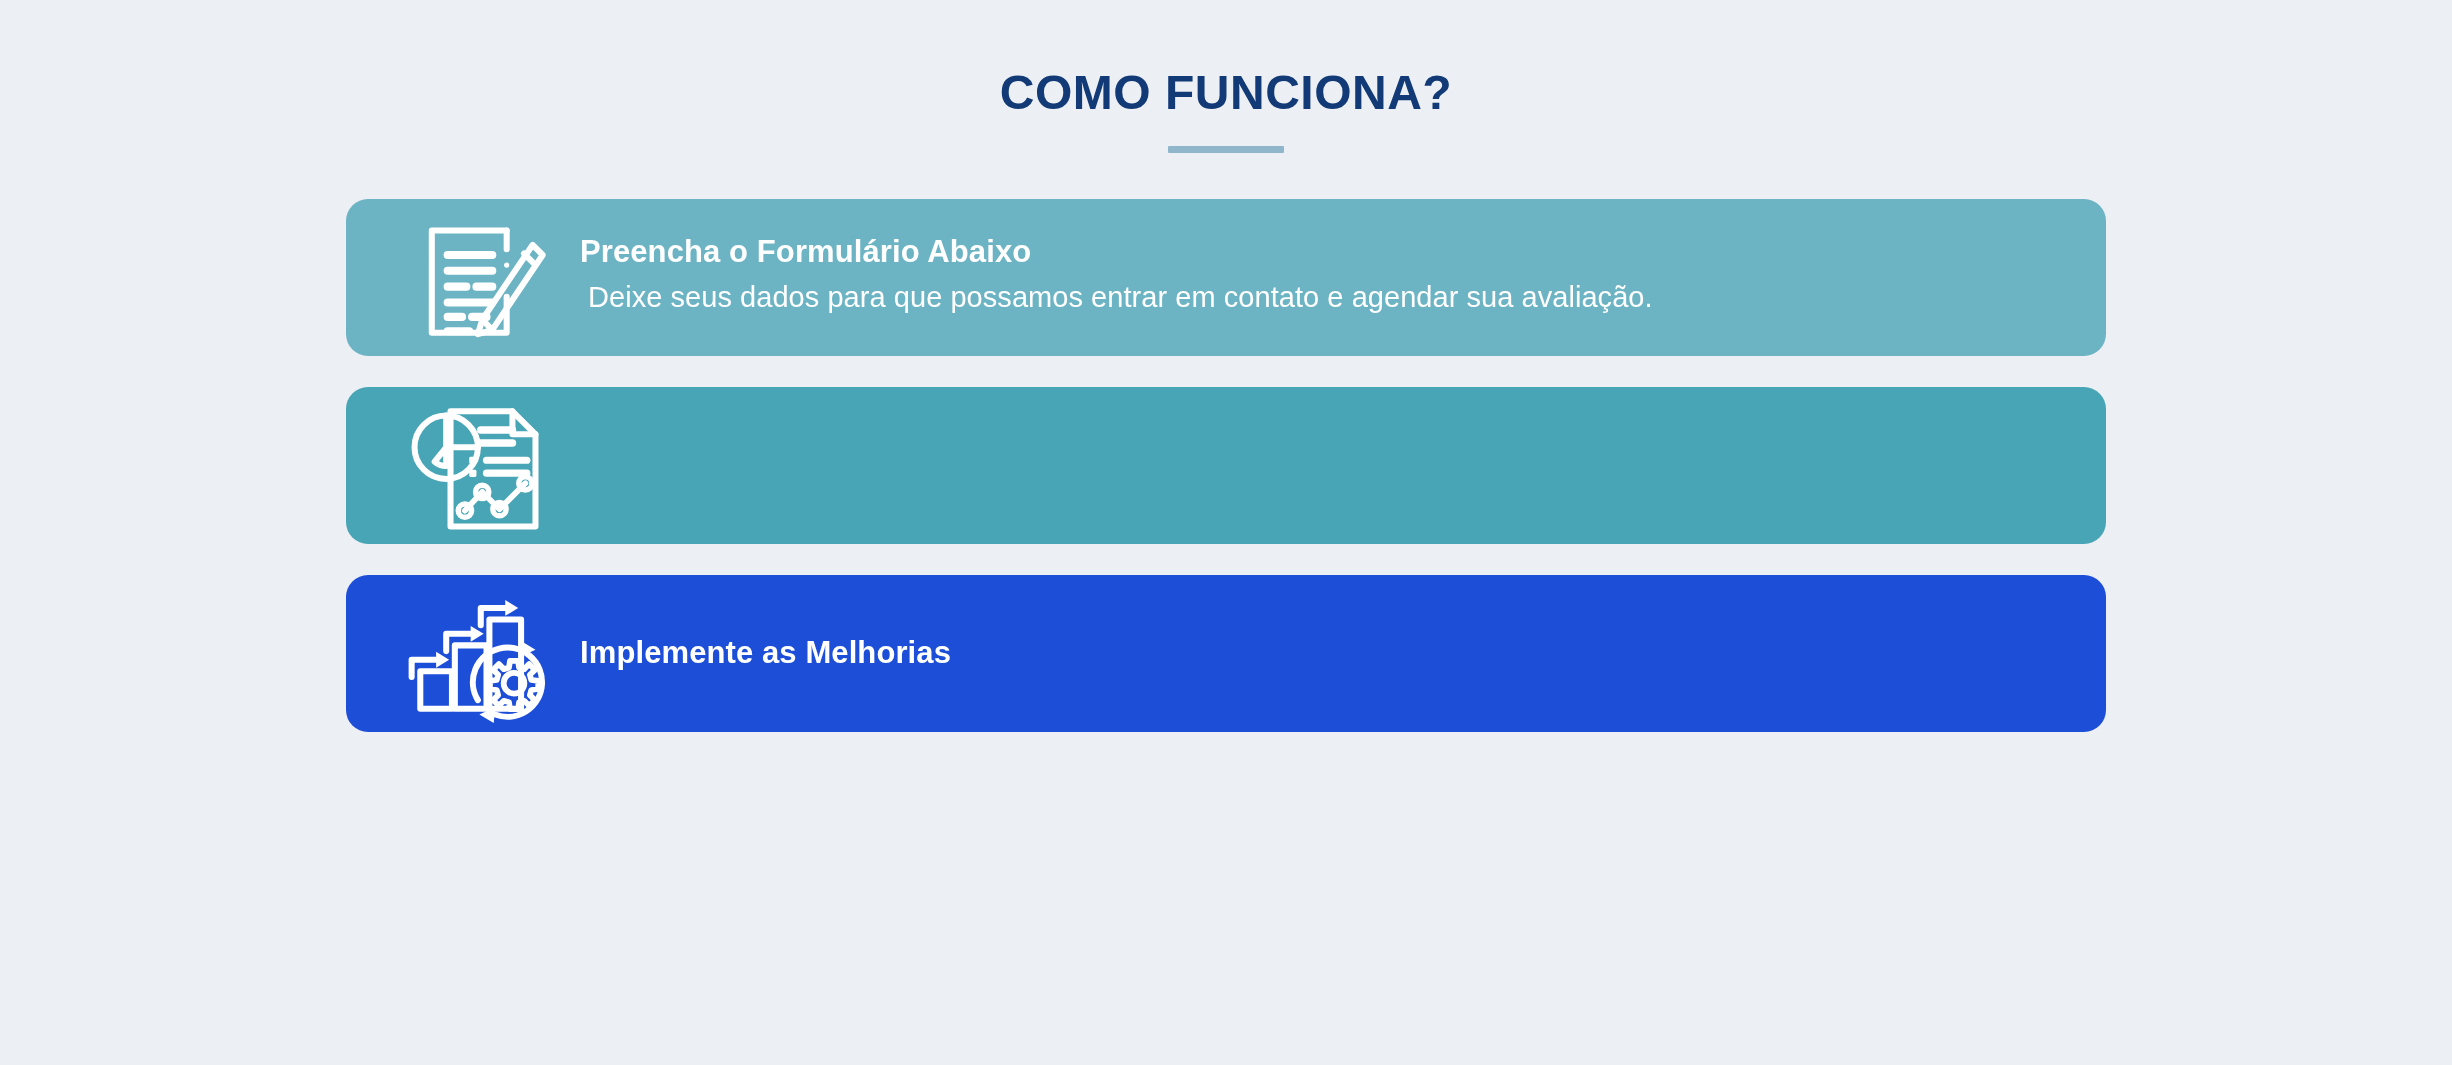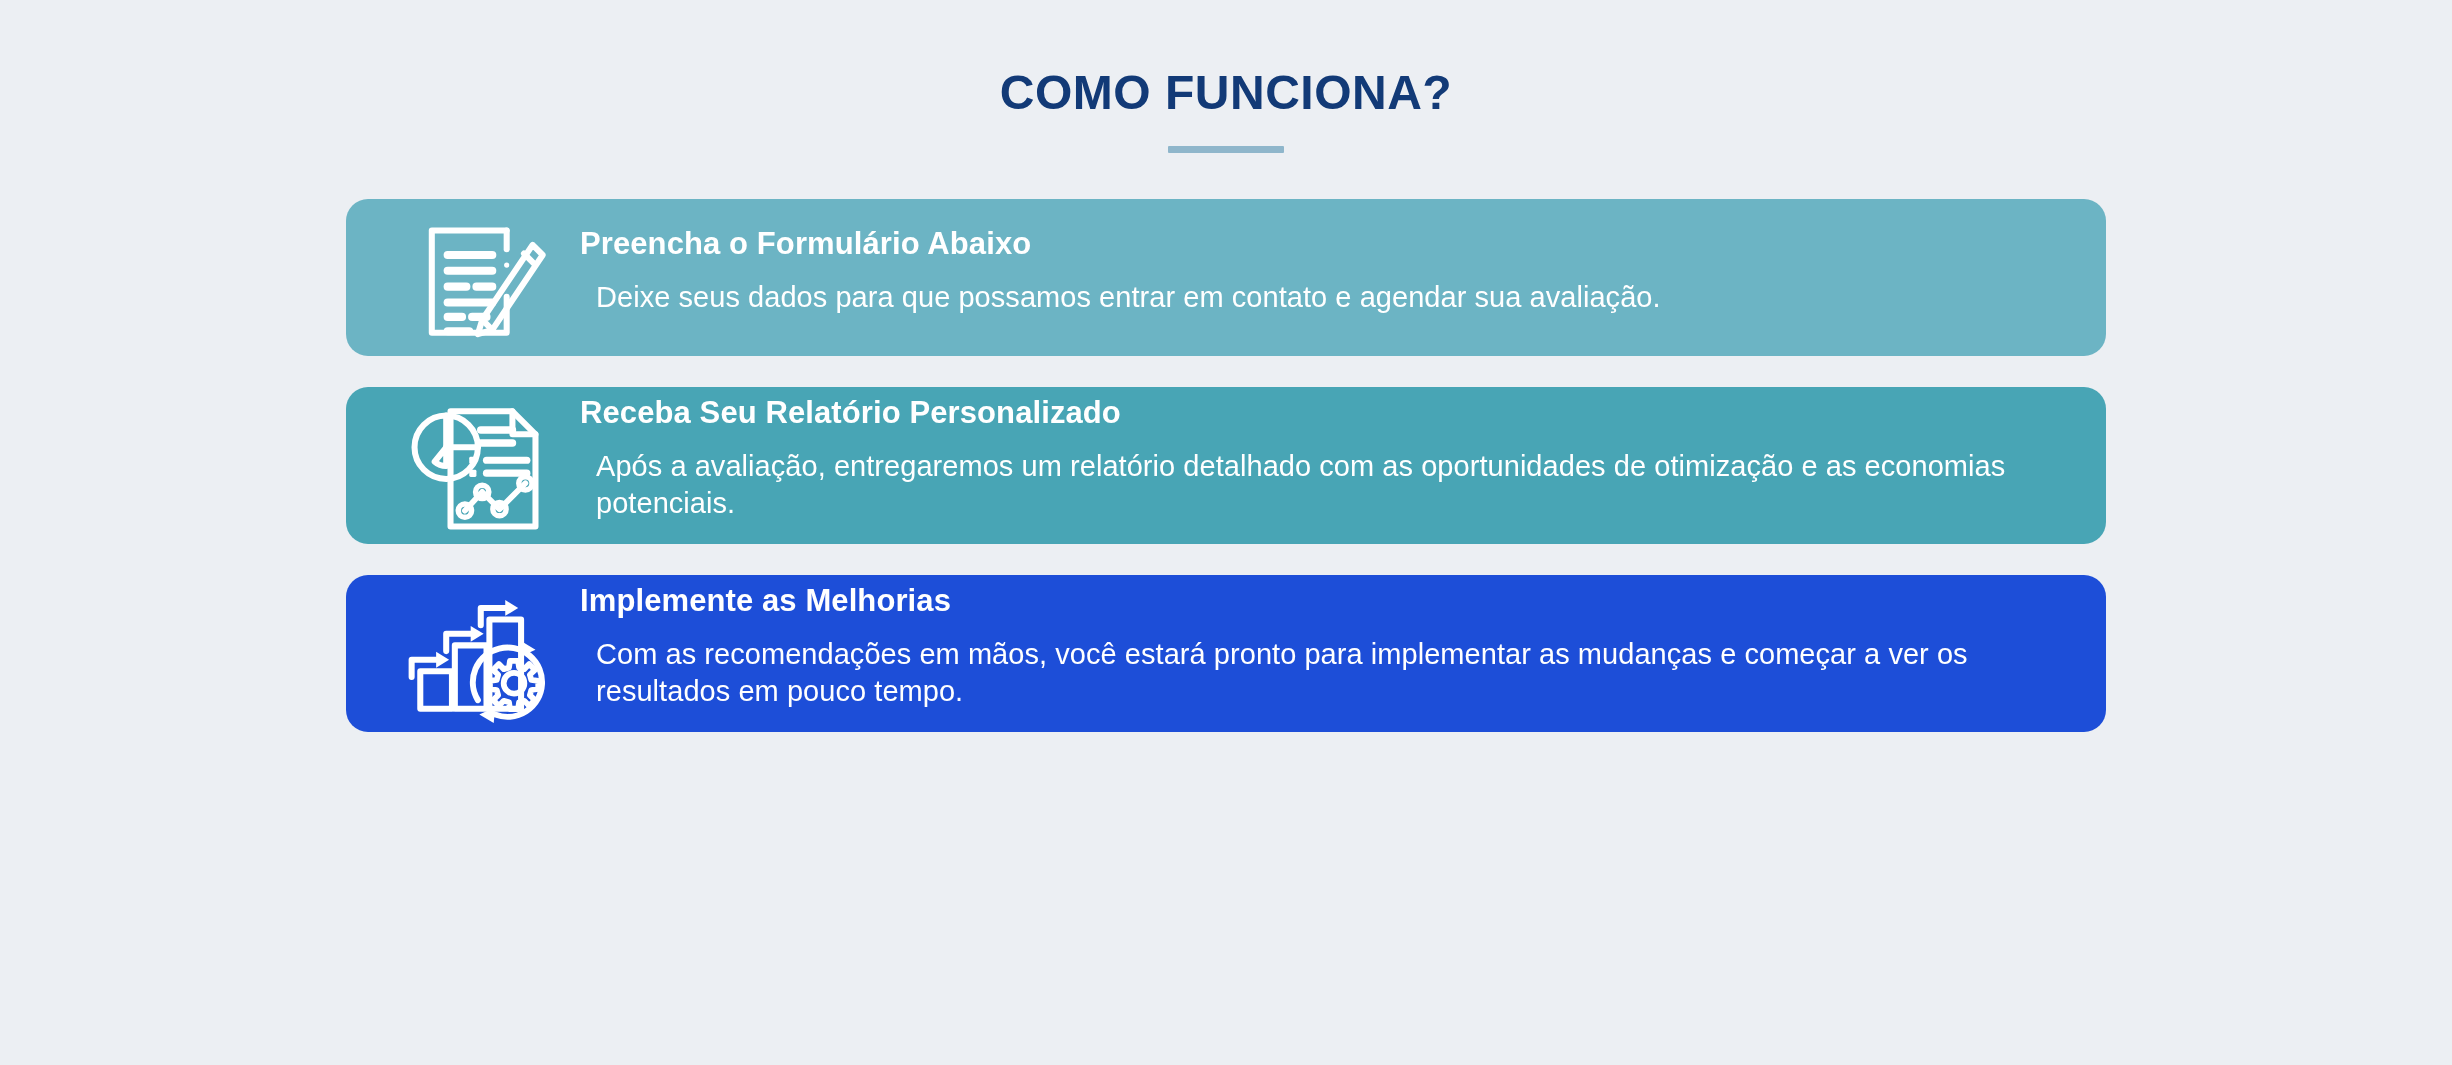--- a/index.html
+++ b/index.html
@@ -87,21 +87,21 @@
   }
   .card-heading {
     margin: 0 0 2px 0;
     font-size: 31px;
     font-weight: bold;
     line-height: 1.22;
     color: #ffffff;
     letter-spacing: 0.1px;
   }
   .card-text {
-    margin: 16px;
+    margin: 8px;
     font-size: 29px;
     font-weight: normal;
     line-height: 1.26;
     color: #ffffff;
     letter-spacing: 0.05px;
   }
 </style>
 </head>
 <body>
 
@@ -183,24 +183,20 @@
             <path d="M43 81 L55 68 L67 80 L85 62"></path>
           </g>
           <g stroke="#ffffff" stroke-width="3.8" fill="none">
             <circle cx="43" cy="81" r="4.6"></circle>
             <circle cx="55" cy="68" r="4.6"></circle>
             <circle cx="67" cy="80" r="4.6"></circle>
             <circle cx="85" cy="62" r="4.6"></circle>
           </g>
         </svg>
       </div>
-      <div class="card-body">
-        <h2 class="card-heading">Receba Seu Relatório Personalizado</h2>
-        <p class="card-text">Após a avaliação, entregaremos um relatório detalhado com as oportunidades de otimização e as economias potenciais.</p>
-      </div>
     </div>
 
     <div class="card card-3">
       <div class="card-icon">
         <svg viewBox="0 0 100 100" fill="none" xmlns="http://www.w3.org/2000/svg" aria-hidden="true">
 
           <g stroke="#ffffff" stroke-width="4.2" fill="none" stroke-linejoin="round" stroke-linecap="round">
             <rect x="12" y="62" width="22" height="26"></rect>
             <rect x="36" y="44" width="22" height="44"></rect>
             <rect x="60" y="26" width="22" height="62"></rect>
@@ -226,18 +222,17 @@
           </g>
 
           <g stroke="#ffffff" stroke-width="4.0" fill="none" stroke-linejoin="round" stroke-linecap="round">
             <path d="M70 60.5 l3.6 -1.0 l0.7 -4.8 l5.6 0 l0.7 4.8 l3.6 1.0 l3.4 -3.5 l4.0 4.0 l-3.5 3.4 l1.0 3.6 l4.8 0.7 l0 5.6 l-4.8 0.7 l-1.0 3.6 l3.5 3.4 l-4.0 4.0 l-3.4 -3.5 l-3.6 1.0 l-0.7 4.8 l-5.6 0 l-0.7 -4.8 l-3.6 -1.0 l-3.4 3.5 l-4.0 -4.0 l3.5 -3.4 l-1.0 -3.6 l-4.8 -0.7 l0 -5.6 l4.8 -0.7 l1.0 -3.6 l-3.5 -3.4 l4.0 -4.0 Z"></path>
             <circle cx="77.1" cy="70.3" r="7.2"></circle>
           </g>
         </svg>
       </div>
       <div class="card-body">
         <h2 class="card-heading">Implemente as Melhorias</h2>
-        <p class="card-text">Com as recomendações em mãos, você estará pronto para implementar as mudanças e começar a ver os resultados em pouco tempo.</p>
       </div>
     </div>
 
   </div>
 </div>
 
 </body></html>

